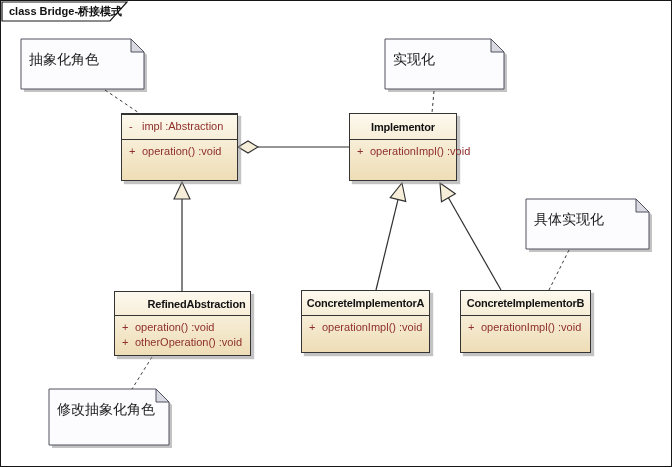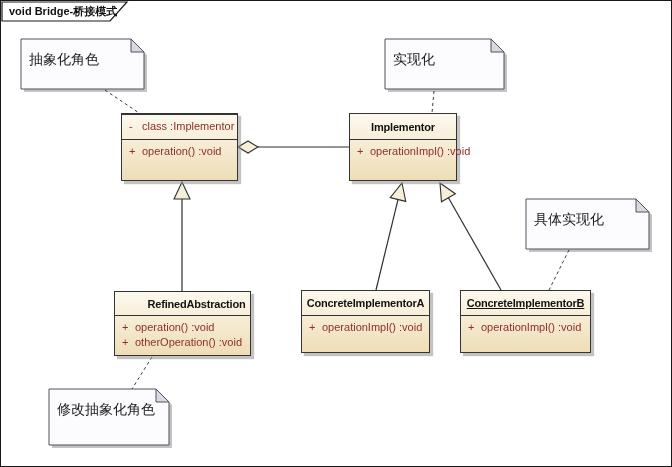--- a/index.html
+++ b/index.html
@@ -78,30 +78,30 @@
       </g>
       <g>
         <line x1="568" y1="249" x2="548" y2="289" stroke="#3a3a3a" stroke-width="1" stroke-dasharray="3,3"></line>
       </g>
       <g>
         <line x1="151" y1="356" x2="131" y2="388" stroke="#3a3a3a" stroke-width="1" stroke-dasharray="3,3"></line>
       </g>
       <path d="M1,1 L126,1 L109,20 L1,20 Z" fill="#ffffff" stroke="#1a1a1a" stroke-width="1.2"></path>
     </svg>
   <div class="layer" id="node-layer">
-    <div class="tab-text">void Bridge-桥接模式</div>
+    <div class="tab-text">class Bridge-桥接模式</div>
   <div class="note-text" style="left: 28px; top: 53px;">抽象化角色</div>
       <div class="note-text" style="left: 392px; top: 53px;">实现化</div>
       <div class="note-text" style="left: 533px; top: 213px;">具体实现化</div>
       <div class="note-text" style="left: 56px; top: 403px;">修改抽象化角色</div>
       <div class="uml-class" style="left: 120px; top: 112px; width: 117px; height: 68px;">
         <div class="uml-compartment" style="height: 25px;">
           <div class="uml-member">
             <div class="sign">-</div>
-            <div class="mtext">class  :Implementor</div>
+            <div class="mtext">impl  :Abstraction</div>
           </div>
         </div>
         <div class="uml-compartment" style="height: 18px;">
           <div class="uml-member">
             <div class="sign">+</div>
             <div class="mtext">operation()  :void</div>
           </div>
         </div>
       </div>
       <div class="uml-class" style="left: 348px; top: 112px; width: 108px; height: 68px;">
@@ -129,21 +129,21 @@
       <div class="uml-class" style="left: 300px; top: 289px; width: 129px; height: 63px;">
         <div class="uml-class-name" style="height: 24px;">ConcreteImplementorA</div>
         <div class="uml-compartment" style="height: 39px;">
           <div class="uml-member">
             <div class="sign">+</div>
             <div class="mtext">operationImpl()  :void</div>
           </div>
         </div>
       </div>
       <div class="uml-class" style="left: 459px; top: 289px; width: 131px; height: 63px;">
-        <div class="uml-class-name" style="height: 24px; text-decoration: underline;">ConcreteImplementorB</div>
+        <div class="uml-class-name" style="height: 24px;">ConcreteImplementorB</div>
         <div class="uml-compartment" style="height: 39px;">
           <div class="uml-member">
             <div class="sign">+</div>
             <div class="mtext">operationImpl()  :void</div>
           </div>
         </div>
       </div>
     </div>
 </div>
 

